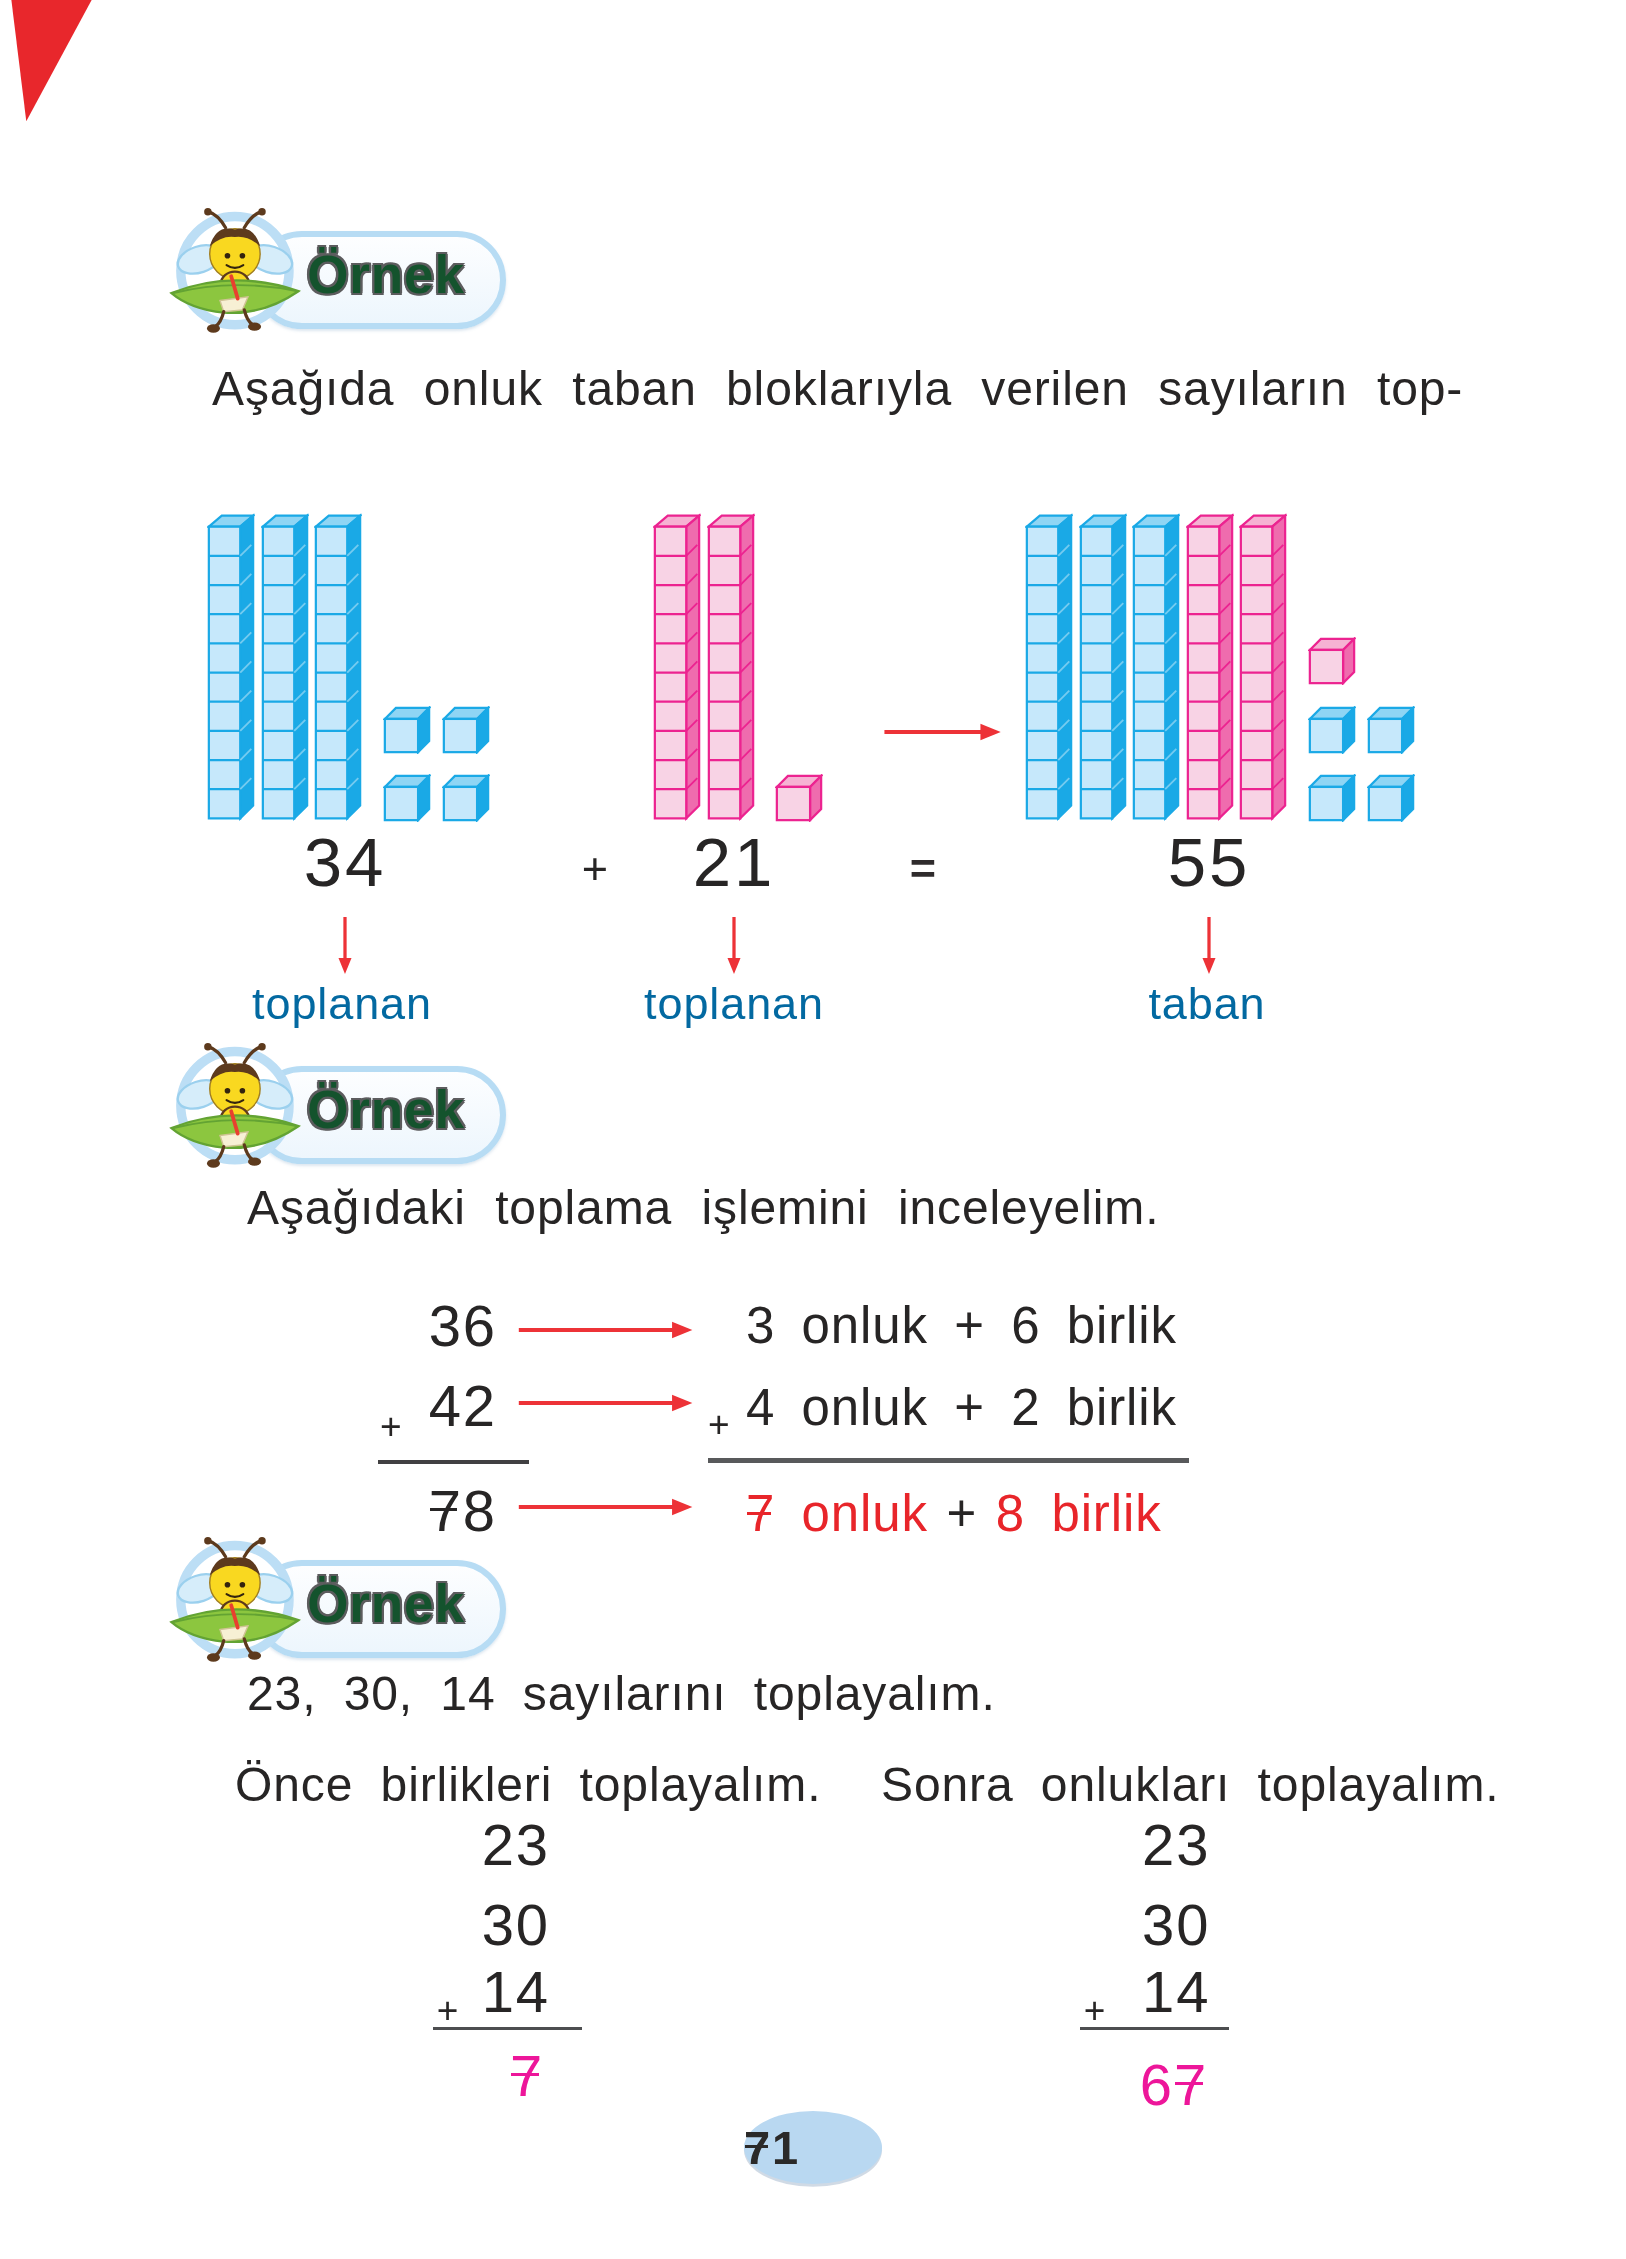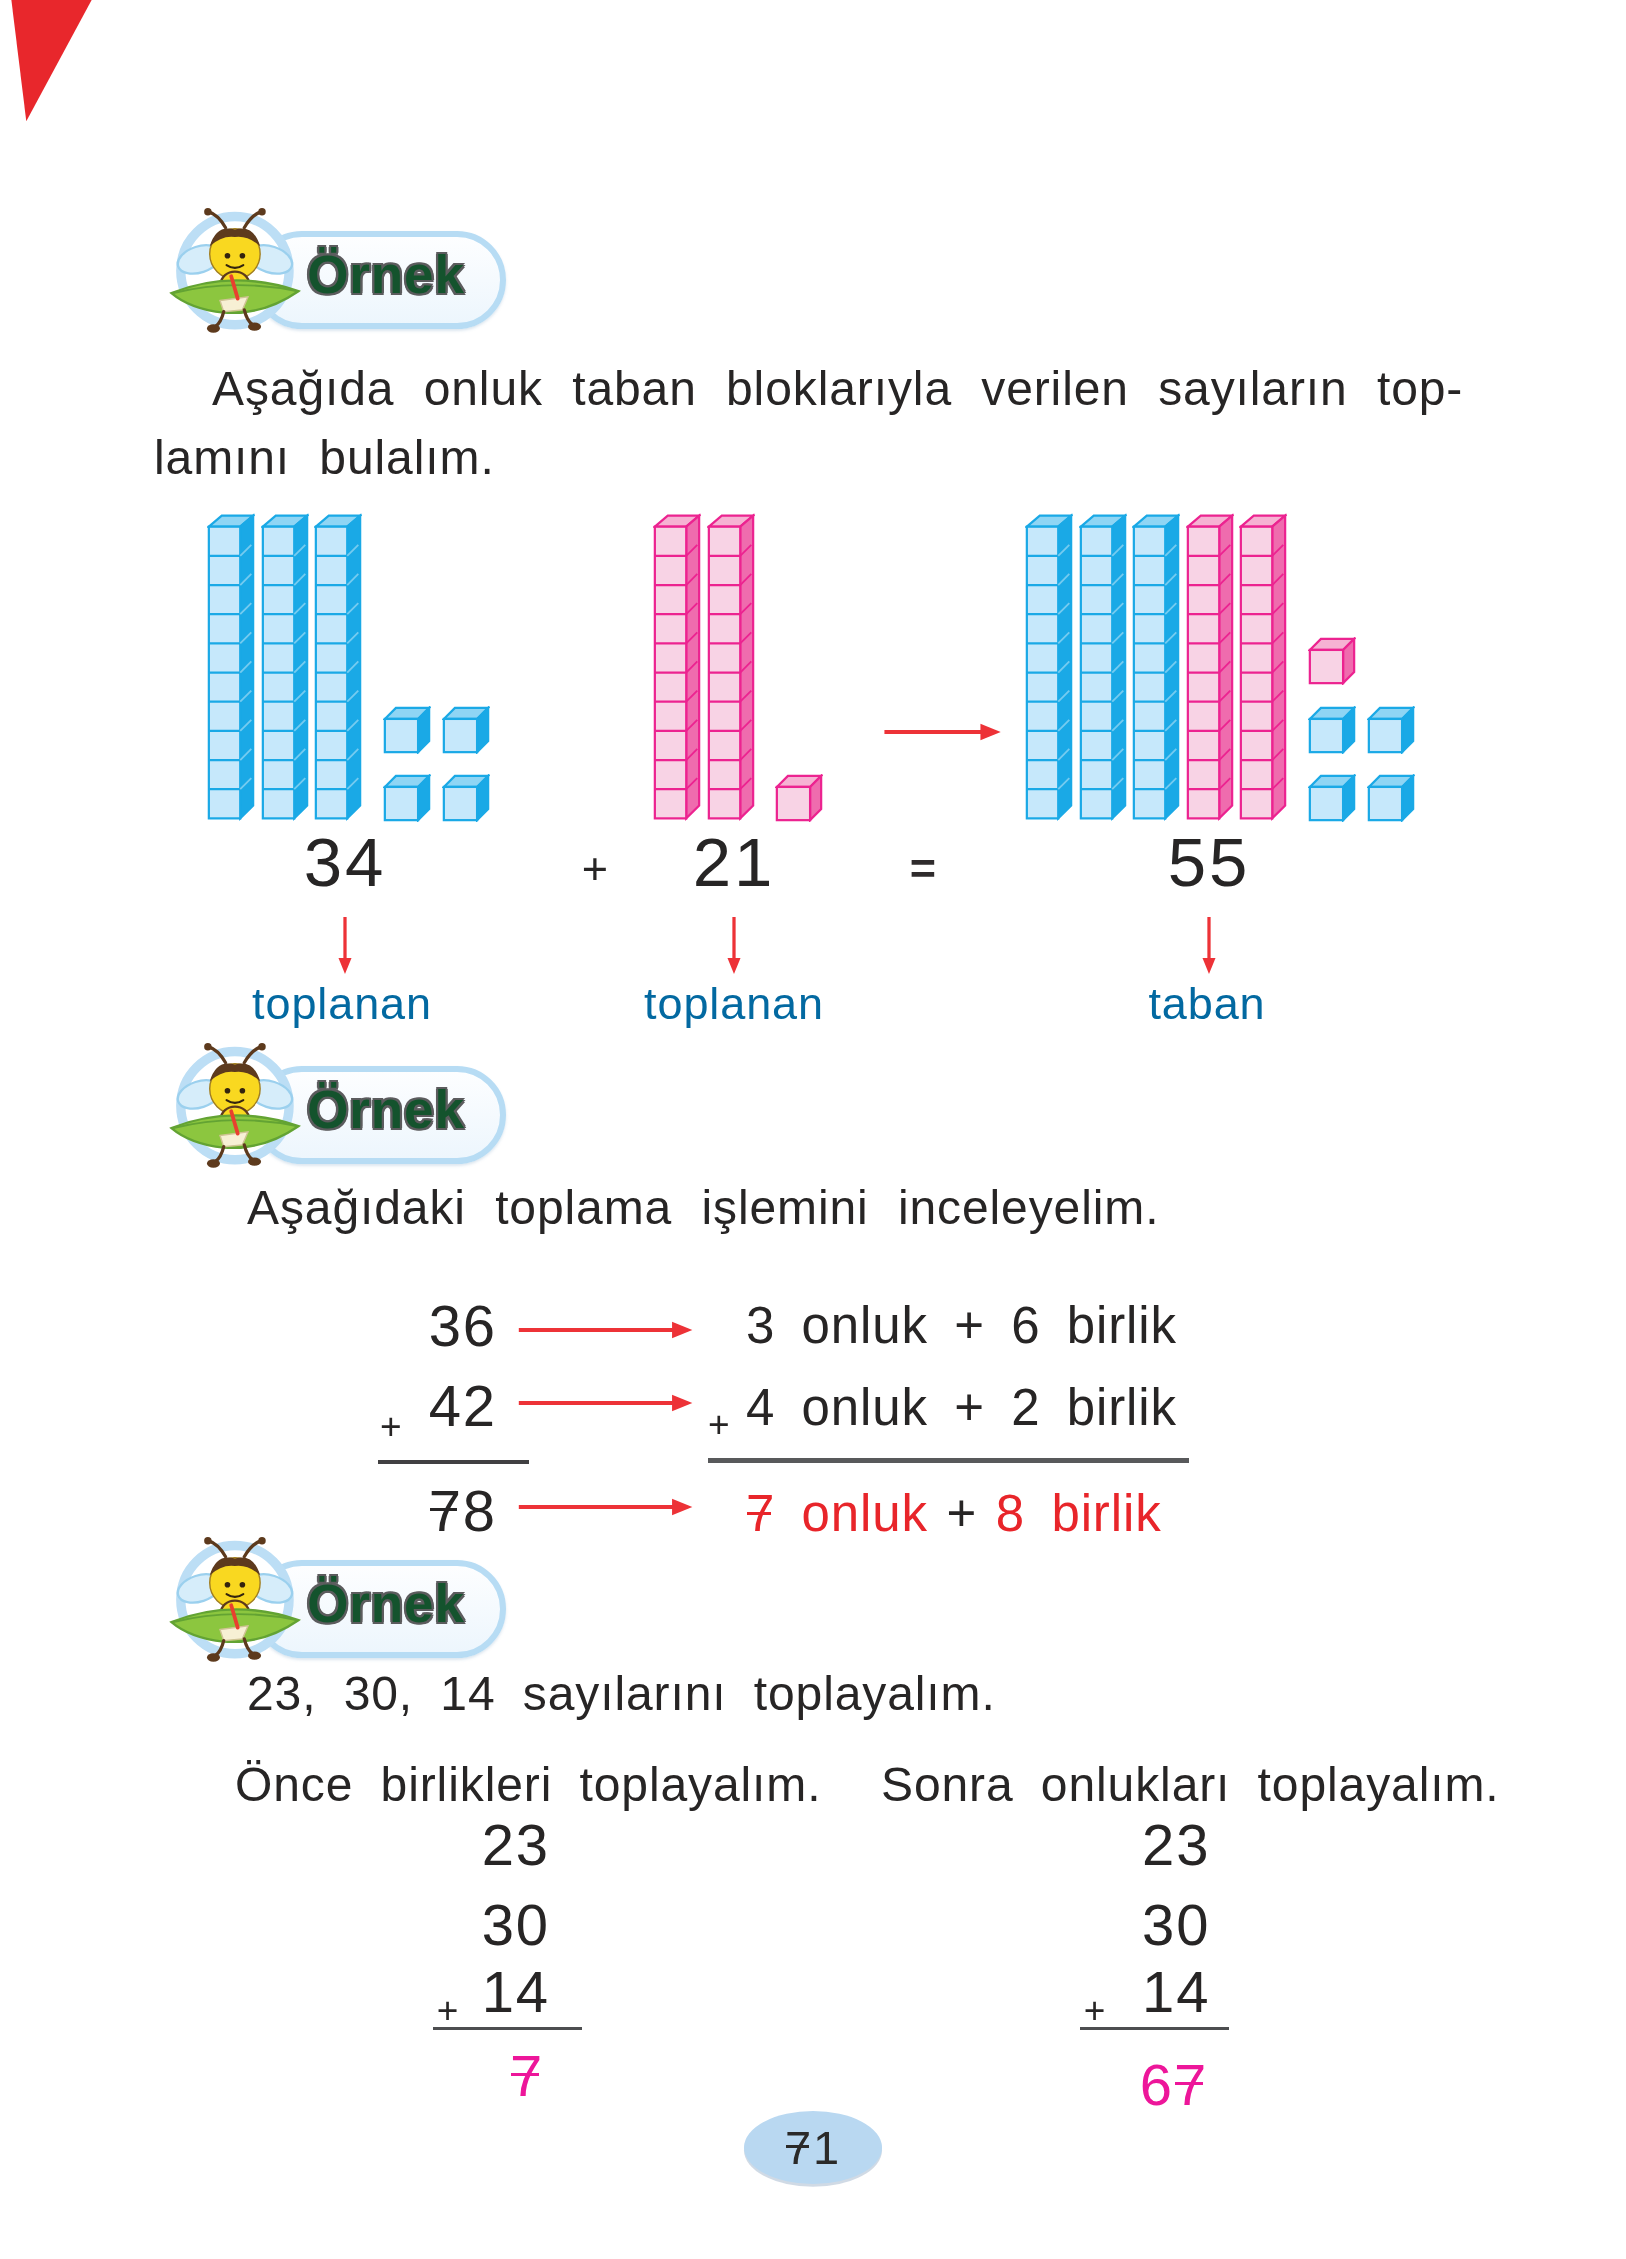--- a/index.html
+++ b/index.html
@@ -54,22 +54,23 @@
   .red{color:#e8252a;}
   .plus-mid{color:#272525;margin:0 18.6px;}
   .sumline2{position:absolute;height:4.7px;background:#58595b;}
   
   .c7{position:relative;display:inline-block;}
   .c7::after{content:"";position:absolute;left:4%;top:46%;width:80%;height:2.8px;background:currentColor;}
   
   .heading{position:absolute;font-size:48px;line-height:1.2;letter-spacing:0.9px;word-spacing:13px;white-space:nowrap;}
   .page-badge{
     position:absolute;left:744px;top:2111px;width:138px;height:73px;border-radius:50%;
-    background:#b9d8f1;display:flex;align-items:center;justify-content:center;
+    background:#b9d8f1;display:flex;align-items:center;justify-content:flex-start;
     box-shadow:0 2.8px 0 rgba(120,150,180,.35);
+    font-weight:bold;
   }
   .page-badge span{font-size:47px;letter-spacing:1.9px;color:#2b2a29;}
 </style>
 </head>
 <body>
 
 <div class="page">
 
   <svg class="corner" width="103" height="140" viewBox="0 0 110 150">
     <polygon points="12,0 98,0 28,130" fill="#e8272c"></polygon>
@@ -98,21 +99,20 @@
       <line x1="72" y1="74" x2="79" y2="98" stroke="#e8402f" stroke-width="4" stroke-linecap="round"></line>
       <path d="M64,112 Q61,124 55,128" stroke="#5d3a1d" stroke-width="3.5" fill="none" stroke-linecap="round"></path>
       <path d="M86,110 Q89,122 95,126" stroke="#5d3a1d" stroke-width="3.5" fill="none" stroke-linecap="round"></path>
       <ellipse cx="53" cy="130" rx="7" ry="4.5" fill="#5d3a1d"></ellipse>
       <ellipse cx="97" cy="128" rx="7" ry="4.5" fill="#5d3a1d"></ellipse>
     </svg>
   </div>
 
   <div class="para" style="left:154px;top:354px;width:1342px;">
     <div class="indent">Aşağıda onluk taban bloklarıyla verilen sayıların top-</div>
-    <div>lamını bulalım.</div>
   </div>
 
   <div class="block-group" style="left:207px;">
       <div class="rods">
         <svg class="rod" width="48" height="310" viewBox="0 0 52 332">
     <polygon points="2,14 16,2 50,2 36,14" fill="#8fd5f4" stroke="#1aa9e6" stroke-width="2.4"></polygon>
     <polygon points="36,14 50,2 50,316 36,330" fill="#1aa9e6" stroke="#1aa9e6" stroke-width="2.4"></polygon>
     <rect x="2" y="14" width="34" height="316" fill="#c6e8fb" stroke="#1aa9e6" stroke-width="2.4"></rect>
     <line x1="2" y1="45.6" x2="36" y2="45.6" stroke="#1aa9e6" stroke-width="2.4"></line>
           <line x1="36" y1="45.6" x2="48" y2="33.6" stroke="rgba(255,255,255,0.4)" stroke-width="2"></line>

